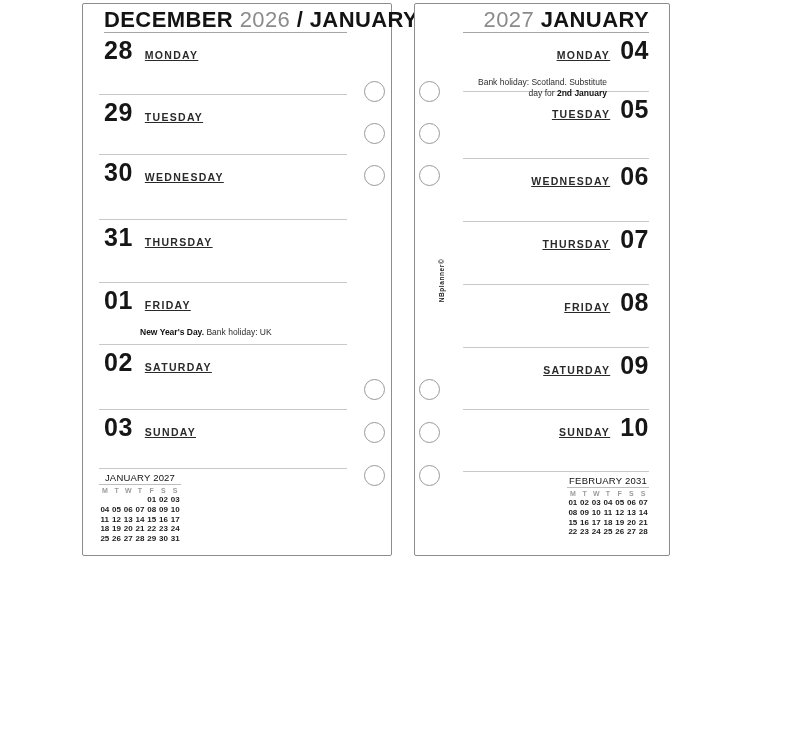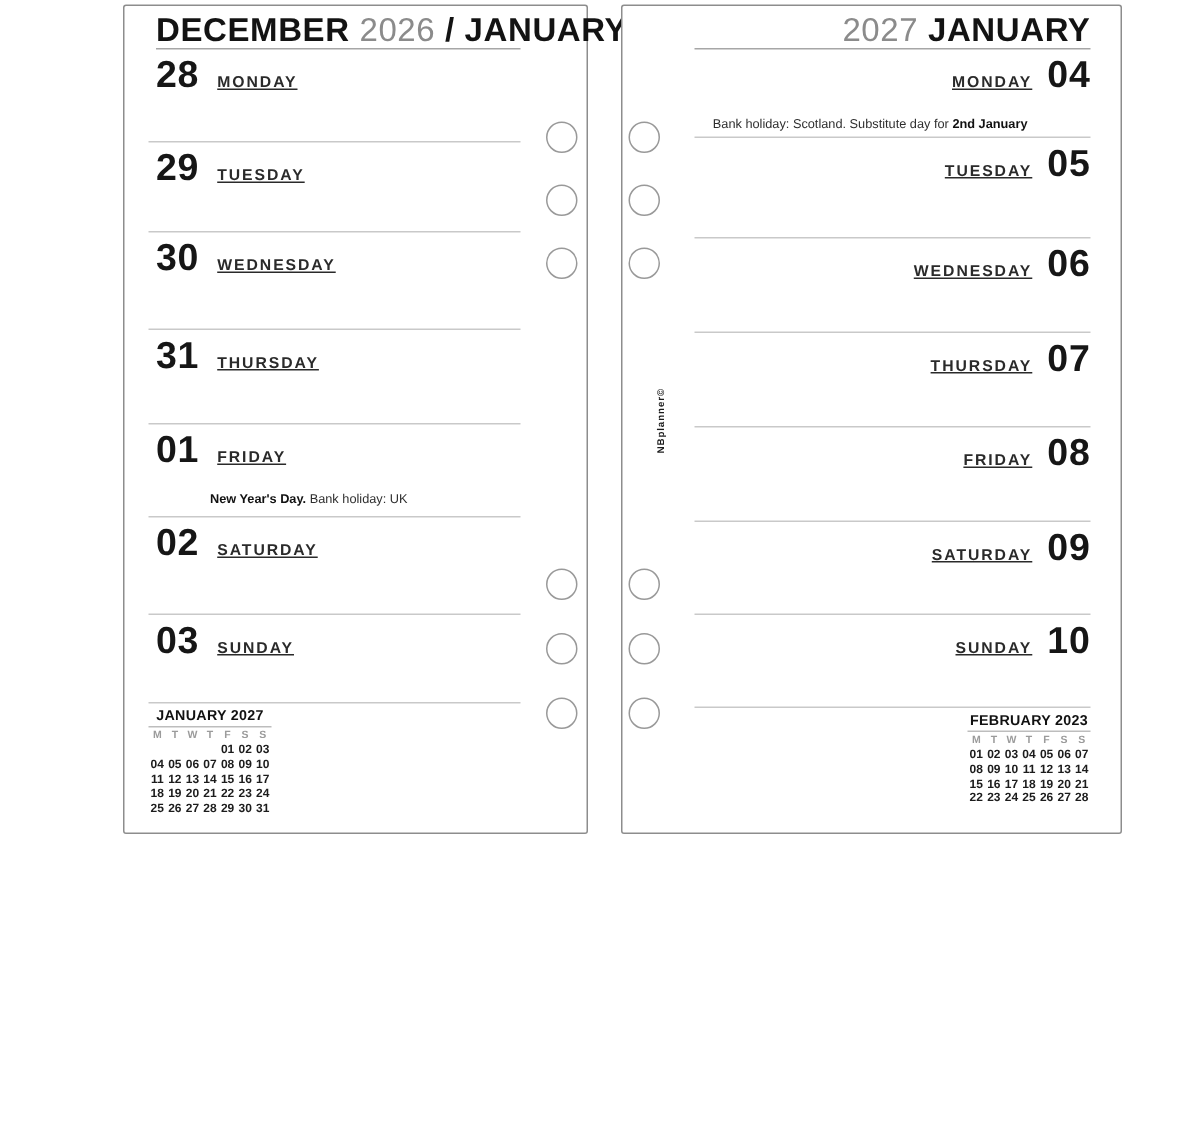--- a/index.html
+++ b/index.html
@@ -6,21 +6,21 @@
   body{
     width:800px;height:747px;background:#ffffff;position:relative;
     font-family:"Liberation Sans", sans-serif;color:#161616;
     -webkit-font-smoothing:antialiased;
   }
   .page{
     position:absolute;top:3px;height:553px;background:#fff;
     border:1.5px solid #8d8d8d;border-radius:2px;box-sizing:border-box;
   }
   .page-left{left:82px;width:310px;}
-  .page-right{left:414px;width:334px;}
+  .page-right{left:414px;width:256px;}
   .content{position:absolute;top:6px;bottom:4px;}
   .content-l{left:16px;right:44px;}
   .content-r{left:48px;right:20px;}
   .hdr{
     height:22px;border-bottom:1px solid #a6a6a6;
     font-size:22px;font-weight:bold;letter-spacing:.4px;color:#131313;
     white-space:nowrap;line-height:20px;
   }
   .hdr-l{margin-left:5px;}
   .hdr-r{text-align:right;}
@@ -31,21 +31,21 @@
   .dlab-r{justify-content:flex-end;gap:10px;padding-left:0;}
   .dnum{font-size:25px;font-weight:bold;letter-spacing:.5px;line-height:1;color:#161616;}
   .dwd{font-size:10.5px;font-weight:bold;letter-spacing:1.3px;color:#2a2a2a;text-decoration:underline;}
   .note{font-size:8.5px;color:#2e2e2e;line-height:1.25;margin-top:14px;}
   .note-l{margin-left:41px;}
   .note-r{text-align:right;padding-right:42px;}
   .nb{font-weight:bold;color:#111;}
   .minical{margin-top:3px;width:82px;}
   .mc-r{margin-left:auto;}
   .mtitle{
-    font-size:9.5px;font-weight:bold;letter-spacing:.2px;text-align:center;
+    font-size:9.5px;font-weight:normal;letter-spacing:.2px;text-align:center;
     color:#111;border-bottom:1px solid #bdbdbd;padding-bottom:1px;white-space:nowrap;
   }
   .mgrid{display:grid;grid-template-columns:repeat(7,1fr);text-align:center;}
   .mwd{color:#9b9b9b;font-size:7px;font-weight:bold;padding:1.5px 0;}
   .mday{font-size:8px;font-weight:bold;color:#1c1c1c;line-height:9.8px;}
   .hole{
     position:absolute;width:19px;height:19px;border:1.2px solid #999;
     border-radius:50%;background:#fff;box-sizing:content-box;
   }
   .brand{
@@ -229,21 +229,21 @@
     </div>
 
     <div class="drow" style="height:62px">
       <div class="dlab dlab-r">
         <span class="dwd">SUNDAY</span>
         <span class="dnum">10</span>
       </div>
     </div>
 
     <div class="minical mc-r">
-      <div class="mtitle">FEBRUARY 2023</div>
+      <div class="mtitle">FEBRUARY 2031</div>
       <div class="mgrid">
         <span class="mwd">M</span>
           <span class="mwd">T</span>
           <span class="mwd">W</span>
           <span class="mwd">T</span>
           <span class="mwd">F</span>
           <span class="mwd">S</span>
           <span class="mwd">S</span>
       </div>
       <div class="mgrid">

